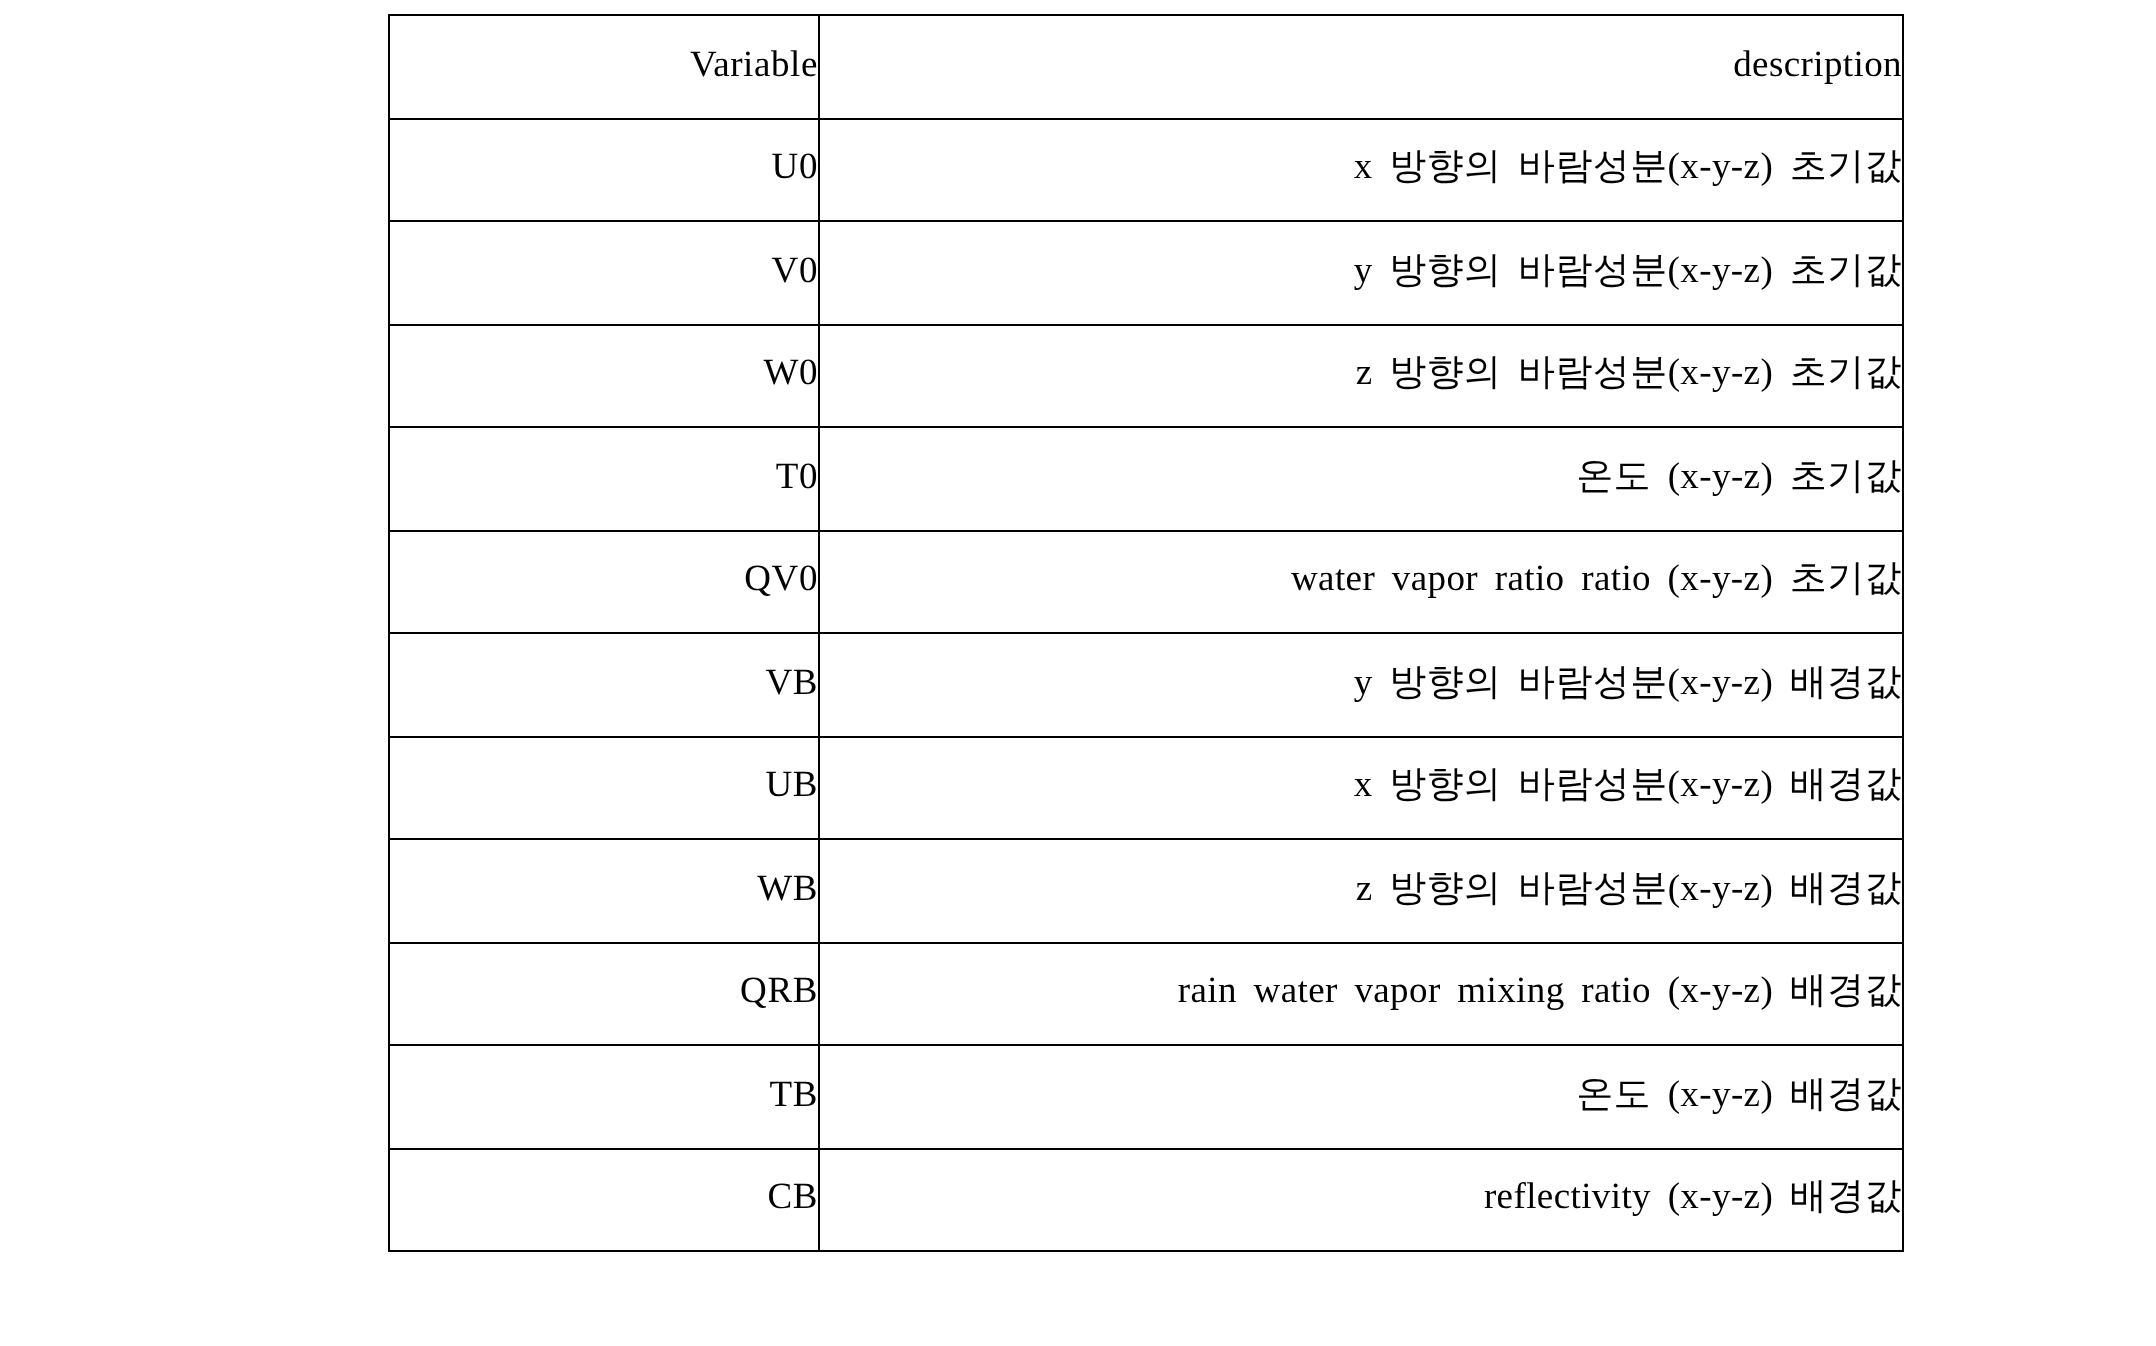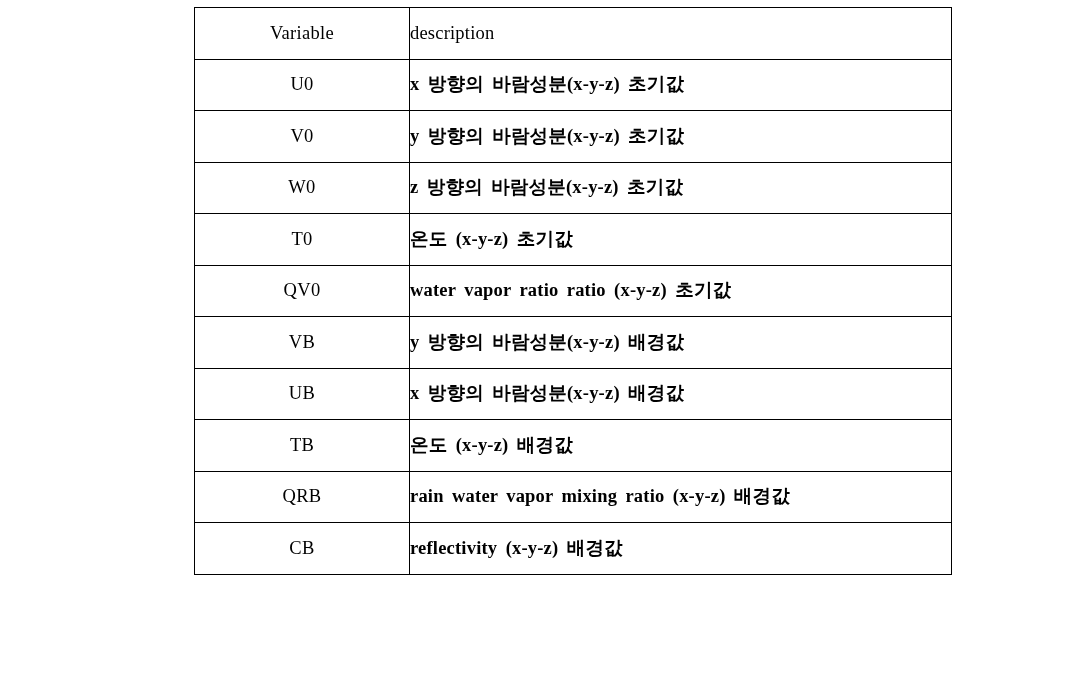--- a/index.html
+++ b/index.html
@@ -35,35 +35,35 @@
   #variable-table th,
   #variable-table td {
     border: 1.6px solid #000000;
     height: 50.5px;
     padding: 0;
     font-weight: normal;
     font-size: 18.5px;
     line-height: 1.15;
     vertical-align: middle;
     background: #ffffff;
+    text-align: right;
   }
   .cell-variable {
     text-align: center;
     padding-right: 6px;
     letter-spacing: 0.3px;
   }
   .cell-description {
     text-align: left;
     padding-left: 24px;
     letter-spacing: 0.2px;
     margin-left: 30px;
   }
   .cell-description .desc-text {
     word-spacing: 3.5px;
-    font-weight: bold;
   }
   thead .cell-variable,
   thead .cell-description {
     font-size: 18.5px;
   }
 </style>
 </head>
 <body>
 
 <div id="page">
@@ -101,26 +101,30 @@
         </tr>
         <tr>
           <td class="cell-variable">VB</td>
           <td class="cell-description"><span class="desc-text">y 방향의 바람성분(x-y-z) 배경값</span></td>
         </tr>
         <tr>
           <td class="cell-variable">UB</td>
           <td class="cell-description"><span class="desc-text">x 방향의 바람성분(x-y-z) 배경값</span></td>
         </tr>
         <tr>
-          <td class="cell-variable">TB</td>
-          <td class="cell-description"><span class="desc-text">온도 (x-y-z) 배경값</span></td>
+          <td class="cell-variable">WB</td>
+          <td class="cell-description"><span class="desc-text">z 방향의 바람성분(x-y-z) 배경값</span></td>
         </tr>
         <tr>
           <td class="cell-variable">QRB</td>
           <td class="cell-description"><span class="desc-text">rain water vapor mixing ratio (x-y-z) 배경값</span></td>
+        </tr>
+        <tr>
+          <td class="cell-variable">TB</td>
+          <td class="cell-description"><span class="desc-text">온도 (x-y-z) 배경값</span></td>
         </tr>
         <tr>
           <td class="cell-variable">CB</td>
           <td class="cell-description"><span class="desc-text">reflectivity (x-y-z) 배경값</span></td>
         </tr>
       </tbody>
   </table>
 </div>
 
 </body></html>

